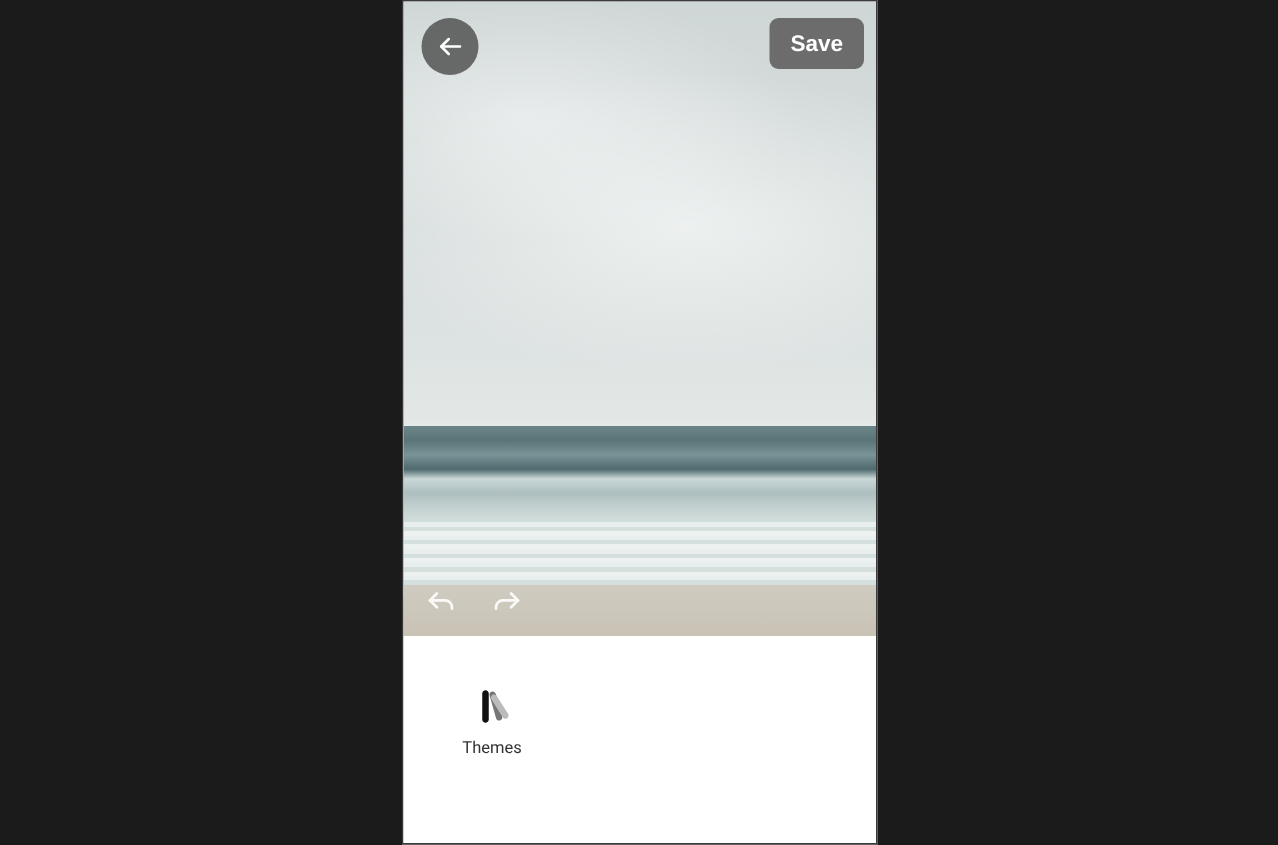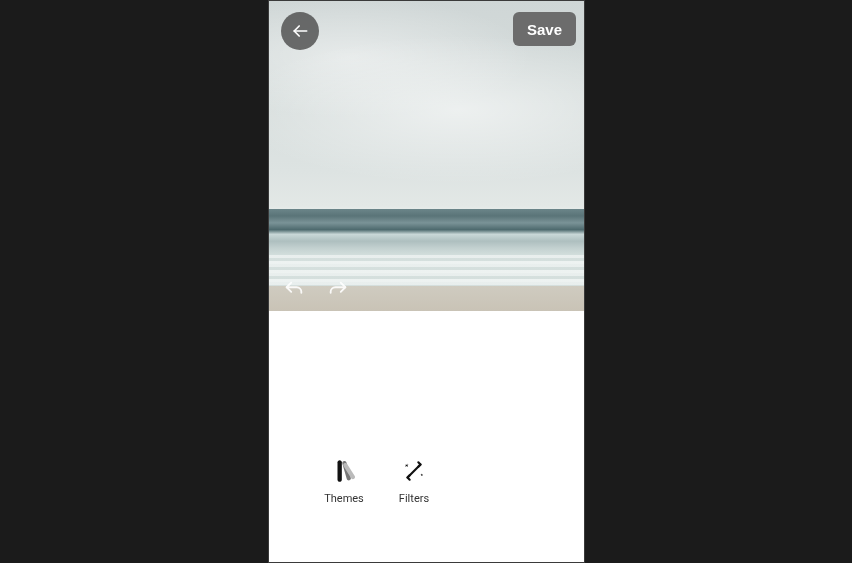--- a/index.html
+++ b/index.html
@@ -1,34 +1,34 @@
 <!DOCTYPE html>
 <html><head>
 <meta charset="utf-8">
 <style>
   html,body{margin:0;padding:0;width:852px;height:563px;background:#1b1b1b;font-family:-apple-system,BlinkMacSystemFont,"Segoe UI",Roboto,Helvetica,Arial,sans-serif;overflow:hidden;}
   .phone{position:absolute;left:268px;top:0;width:317px;height:563px;background:#fff;border:1px solid #3a3a3a;box-sizing:border-box;}
-  .canvas{position:relative;width:100%;height:310px;overflow:hidden;}
+  .canvas{position:relative;width:100%;height:423px;overflow:hidden;}
   
   .sky{position:absolute;inset:0;height:100%;}
   .sky::before{content:"";position:absolute;inset:0;background:
       radial-gradient(ellipse 120% 40% at 60% 35%, rgba(255,255,255,.55), transparent 60%),
       radial-gradient(ellipse 90% 30% at 25% 18%, rgba(255,255,255,.45), transparent 65%),
       linear-gradient(#cfd6d6 0%, #d6dddc 30%, #dde3e2 55%, #e3e8e6 66%, #e6ebe9 67%);}
   .sea{position:absolute;left:0;right:0;top:67%;height:15%;background:
       linear-gradient(#6b8589 0%, #5a7478 15%, #7a9397 30%, #4e6a6e 45%, #c9d7d7 55%, #aebfbf 70%, #c3d1d0 85%, #d2dedc 100%);}
   .foam{position:absolute;left:0;right:0;top:82%;height:12%;background:
       repeating-linear-gradient( to bottom, #e9efee 0 3px, #d3dedc 3px 6px, #eef3f2 6px 9px);
       opacity:.9;}
   .sand{position:absolute;left:0;right:0;top:92%;height:8%;background:linear-gradient(#cfcbc0,#c9c3b6);}
   .back-btn{position:absolute;top:11px;left:12px;width:38px;height:38px;border-radius:50%;background:rgba(70,70,70,.78);display:flex;align-items:center;justify-content:center;cursor:pointer;}
   .save-btn{position:absolute;top:11px;right:8px;height:34px;padding:0 14px;border-radius:6px;background:#6c6c6c;color:#fff;font-size:15px;font-weight:600;display:flex;align-items:center;cursor:pointer;border:none;}
   .history{position:absolute;left:14px;bottom:10px;display:flex;gap:22px;}
   .hist-btn{width:22px;height:22px;cursor:pointer;opacity:.9;}
-  .toolbar{position:absolute;left:0;right:0;top:423px;bottom:0;background:#fff;margin-left:16px;}
+  .toolbar{position:absolute;left:0;right:0;top:423px;bottom:0;background:#fff;}
   .tool-row{position:absolute;left:0;right:0;bottom:32px;height:72px;display:flex;align-items:flex-start;overflow:hidden;padding-left:24px;}
   .tool{flex:0 0 70px;display:flex;flex-direction:column;align-items:center;gap:8px;cursor:pointer;}
   .tool .ico{width:26px;height:26px;display:flex;align-items:center;justify-content:center;}
   .tool .lbl{font-size:11px;color:#333;}
   svg{display:block;}
 </style>
 </head>
 <body>
 
 <div class="phone">
@@ -77,32 +77,20 @@
               <path fill="#111" d="M6 4c0-1.1.9-2 2-2s2 .9 2 2v16c0 1.1-.9 2-2 2s-2-.9-2-2V4z"></path>
               <path fill="#777" d="M10.5 5.2c-.3-1 .3-2.1 1.4-2.4 1-.3 2.1.3 2.4 1.4l4 14c.3 1-.3 2.1-1.4 2.4-1 .3-2.1-.3-2.4-1.4l-4-14z"></path>
               <path fill="#bbb" d="M14.6 7.6c-.6-.9-.3-2.1.6-2.7.9-.6 2.1-.3 2.7.6l7 11c.6.9.3 2.1-.6 2.7-.9.6-2.1.3-2.7-.6l-7-11z" transform="translate(-3 0)"></path>
             </svg>
         </span>
         <span class="lbl">Themes</span>
       </div>
 
 
 
-      <div class="tool">
-        <span class="ico">
-          <svg width="26" height="26" viewBox="0 0 24 24" fill="none" stroke="#111" stroke-width="2" stroke-linecap="round" stroke-linejoin="round">
-              <path d="M6 18L18 6"></path>
-              <path d="M8 20l-2-2 2-2"></path>
-              <path d="M16 4l2 2-2 2"></path>
-              <path d="M4 6l1.2.4L5.6 5l.4 1.4L7.4 6 6 6.8 6.4 8.2 5.2 7.4 4 8.2 4.4 6.8z" fill="#111" stroke="none"></path>
-              <path d="M18 15l.9.3.3-1 .3 1 .9-.3-.7.7.3 1-.8-.6-.8.6.3-1z" fill="#111" stroke="none"></path>
-            </svg>
-        </span>
-        <span class="lbl">Filters</span>
-      </div>
 
       <div class="tool">
         
         
       </div>
 
     </div>
   </div>
 
 </div>

